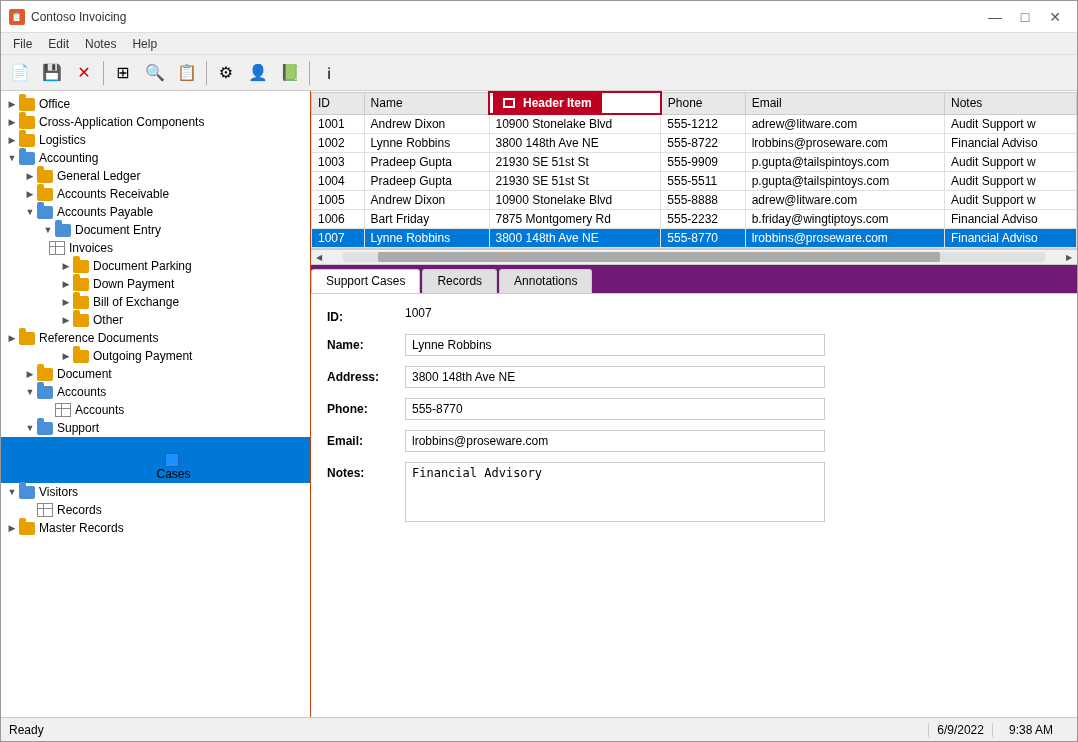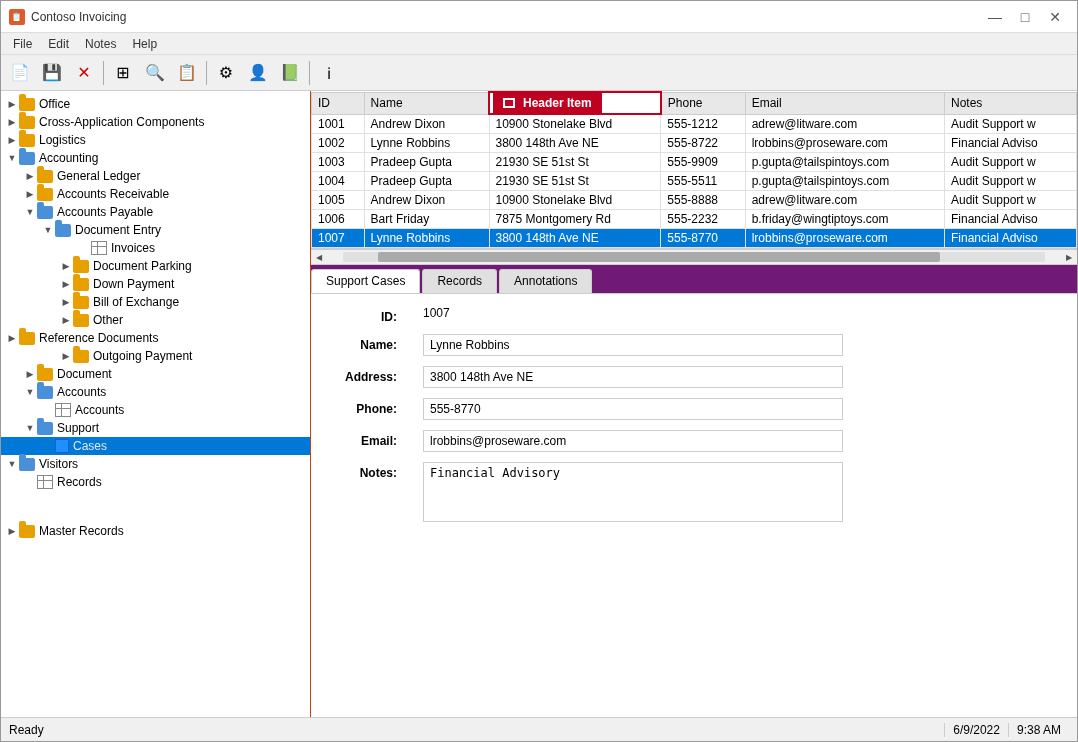--- a/index.html
+++ b/index.html
@@ -24,21 +24,21 @@
     .toolbar-btn { width: 30px; height: 28px; border: 1px solid transparent; background: none; cursor: pointer; display: flex; align-items: center; justify-content: center; font-size: 16px; border-radius: 2px; }
     .toolbar-sep { width: 1px; height: 24px; background: #aaa; margin: 0 2px; }
 
     
     .main-layout { display: flex; flex: 1; overflow: hidden; }
 
     
     .sidebar { width: 310px; min-width: 310px; background: #fff; border-right: 1px solid #c2410c; display: flex; flex-direction: column; overflow: hidden; }
     .sidebar-tree { flex: 1; overflow-y: auto; padding: 4px 0; }
     .tree-item { display: flex; align-items: center; padding: 2px 4px; cursor: pointer; white-space: nowrap; }
-    .tree-item.selected { background: #0078d7; color: #e5e5e5; }
+    .tree-item.selected { background: #0078d7; color: #000000; flex-direction: column; }
     .tree-item .arrow { width: 14px; height: 14px; display: flex; align-items: center; justify-content: center; color: #555; font-size: 9px; flex-shrink: 0; }
     .tree-item .arrow.open::before { content: '▼'; }
     .tree-item .arrow.closed::before { content: '▶'; }
     .tree-item .arrow.none::before { content: ''; }
     .tree-item .item-label { font-size: 12px; }
 
     
     .folder-yellow { display: inline-block; width: 16px; height: 13px; background: #e8a000; border-radius: 0 2px 2px 2px; position: relative; margin-right: 4px; flex-shrink:0; }
     .folder-yellow::before { content:''; position:absolute; top:-4px; left:0; width:7px; height:4px; background:#e8a000; border-radius: 2px 2px 0 0; }
     .folder-blue { display: inline-block; width: 16px; height: 13px; background: #4a90d9; border-radius: 0 2px 2px 2px; position: relative; margin-right: 4px; flex-shrink:0; }
@@ -71,30 +71,30 @@
     .hscroll-thumb { position: absolute; left: 5%; width: 80%; height: 100%; background: #aaa; border-radius: 2px; }
     .hscroll-arrow { width: 16px; height: 16px; display: flex; align-items: center; justify-content: center; font-size: 8px; color: #555; cursor: pointer; }
 
     
     .detail-panel { flex: 1; display: flex; flex-direction: column; overflow: hidden; }
     .detail-tabs { display: flex; background: #701a75; border-bottom: 1px solid #ccc; padding: 4px 0 0; }
     .detail-tab { padding: 4px 14px; border: 1px solid #ccc; background: #e0e0e0; cursor: pointer; font-size: 12px; margin-right: 2px; border-bottom: none; border-radius: 3px 3px 0 0; }
     .detail-tab.active { background: #fff; border-bottom: 1px solid #fff; z-index: 1; }
     .detail-content { flex: 1; overflow-y: auto; background: #fff; padding: 12px 16px; }
     .detail-row { display: flex; align-items: flex-start; margin-bottom: 10px; }
-    .detail-label { width: 70px; text-align: right; font-weight: bold; margin-right: 26px; padding-top: 4px; flex-shrink: 0; font-size: 12px; }
+    .detail-label { width: 70px; font-weight: bold; margin-right: 8px; padding-top: 4px; flex-shrink: 0; font-size: 12px; }
     .detail-value { flex: 1; max-width: 420px; }
     .detail-input { width: 100%; border: 1px solid #ccc; padding: 3px 6px; font-size: 12px; background: #fff; }
     .detail-textarea { width: 100%; border: 1px solid #ccc; padding: 3px 6px; font-size: 12px; background: #fff; height: 60px; resize: none; }
 
     
     .statusbar { height: 24px; background: #f0f0f0; border-top: 1px solid #ccc; display: flex; align-items: center; padding: 0 8px; font-size: 12px; }
     .statusbar-text { flex: 1; }
     .statusbar-date { padding: 0 8px; border-left: 1px solid #ccc; }
-    .statusbar-time { padding: 0 8px; border-left: 1px solid #ccc; }
+    .statusbar-time { padding: 0 16px; border-left: 1px solid #ccc; }
   </style>
 </head>
 <body>
 
 <div class="window">
 
   <div class="titlebar">
     <div class="titlebar-icon">📋</div>
     <span class="titlebar-title">Contoso Invoicing</span>
     <div class="titlebar-controls">
@@ -173,21 +173,21 @@
           <span class="folder-blue"></span>
           <span class="item-label">Accounts Payable</span>
         </div>
 
         <div class="tree-item" style="padding-left:40px;">
           <span class="arrow open"></span>
           <span class="folder-blue"></span>
           <span class="item-label">Document Entry</span>
         </div>
 
-        <div class="tree-item" style="padding-left:76px;">
+        <div class="tree-item" style="padding-left:34px;">
           <span class="arrow none"></span>
           <span class="table-icon"></span>
           <span class="item-label">Invoices</span>
         </div>
 
         <div class="tree-item" style="padding-left:58px;">
           <span class="arrow closed"></span>
           <span class="folder-yellow"></span>
           <span class="item-label">Document Parking</span>
         </div>
@@ -257,21 +257,21 @@
           <span class="folder-blue"></span>
           <span class="item-label">Visitors</span>
         </div>
 
         <div class="tree-item" style="padding-left:22px;">
           <span class="arrow none"></span>
           <span class="table-icon"></span>
           <span class="item-label">Records</span>
         </div>
 
-        <div class="tree-item" style="padding-left:4px;margin-top:31px;">
+        <div class="tree-item" style="padding-left:4px;">
           <span class="arrow closed"></span>
           <span class="folder-yellow"></span>
           <span class="item-label">Master Records</span>
         </div>
 
       </div>
     </div>
 
     <div class="content" style="position:relative;">
 

